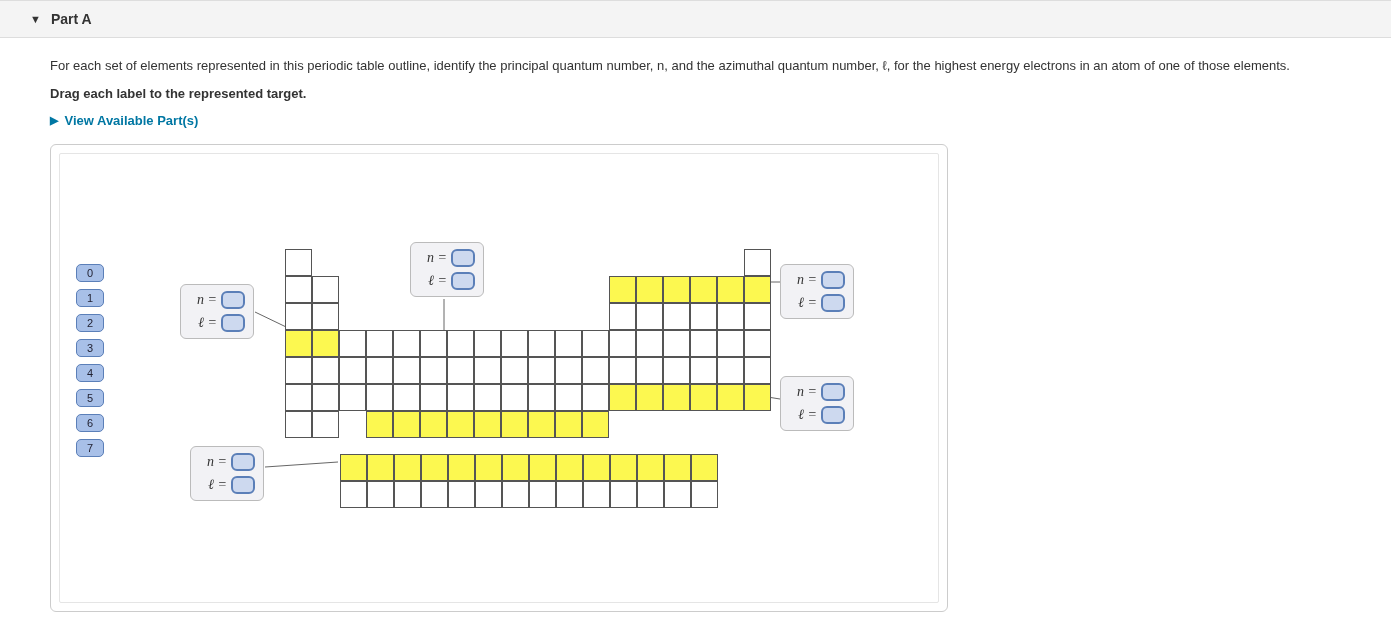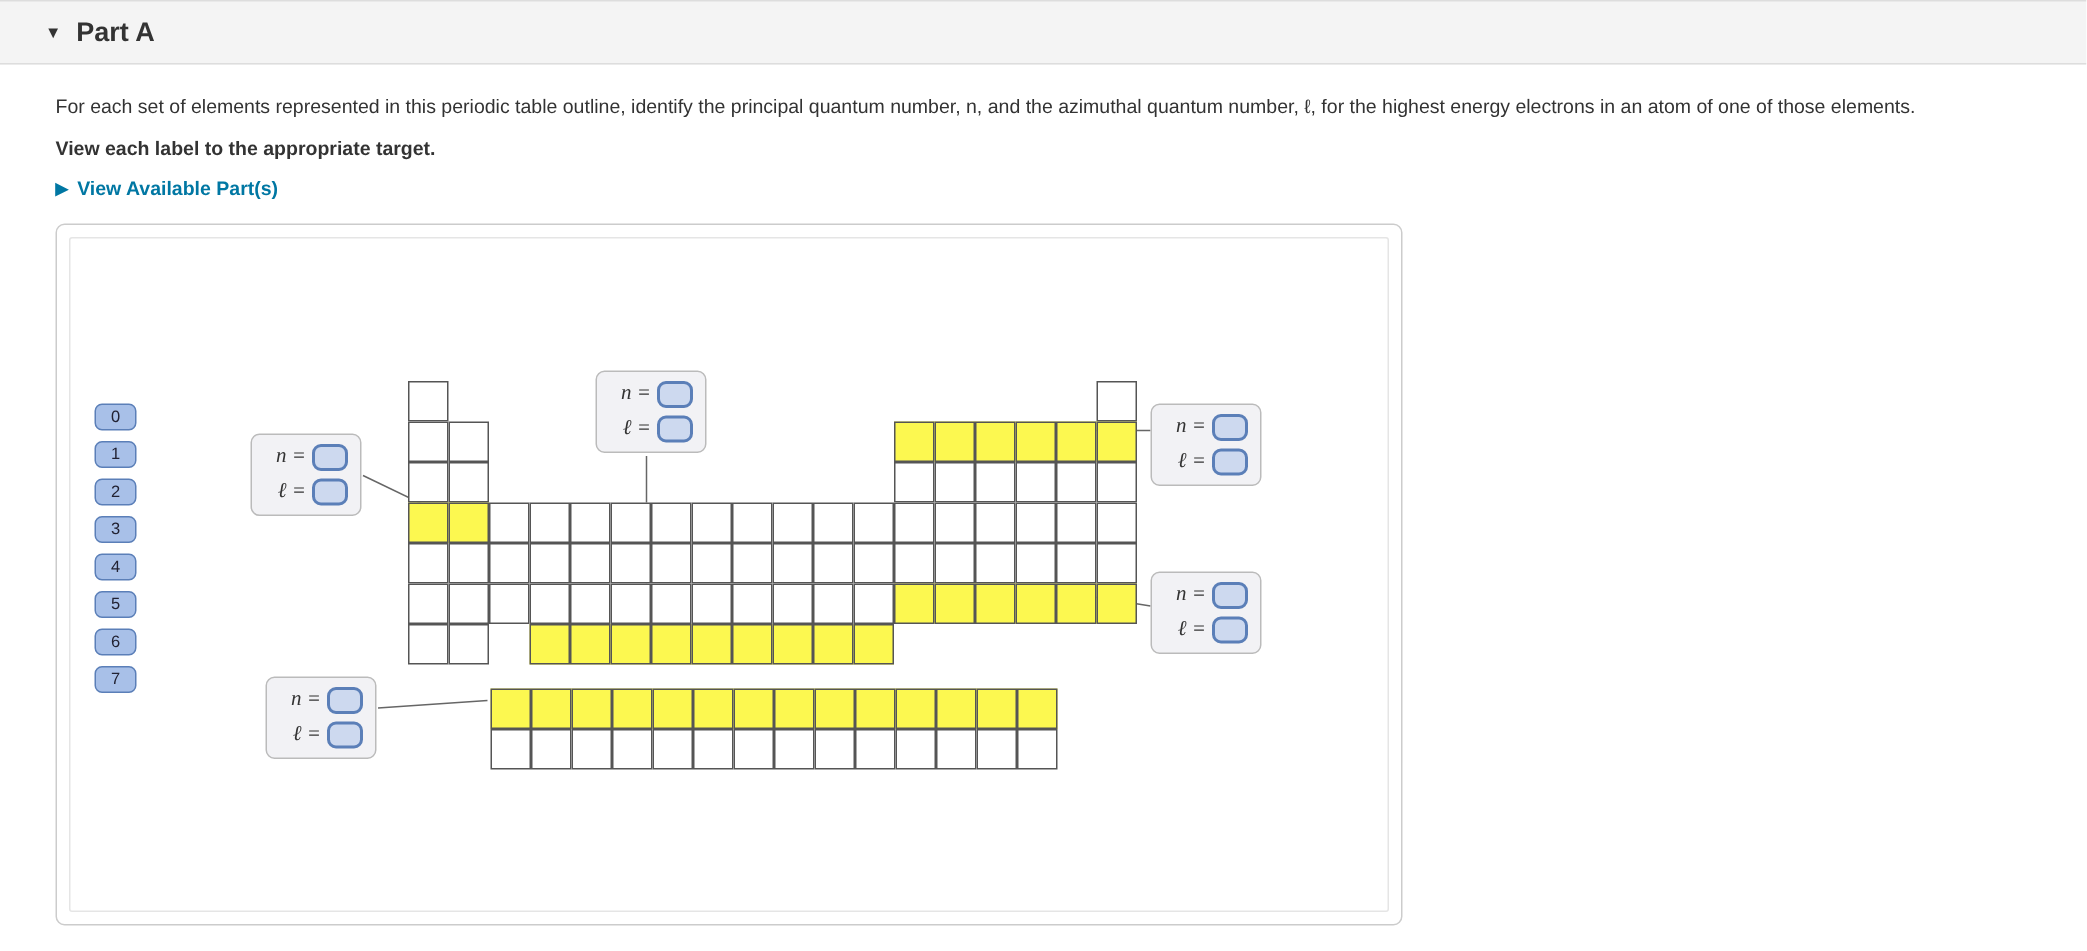--- a/index.html
+++ b/index.html
@@ -1,20 +1,20 @@
 <!DOCTYPE html>
 <html><head>
 <meta charset="utf-8">
 <style>
   * { box-sizing: border-box; margin: 0; padding: 0; }
   body { font-family: Arial, Helvetica, sans-serif; font-size: 13px; color: #333; background: #fff; }
   .part-header { background: #f4f4f4; border-top: 1px solid #ddd; border-bottom: 1px solid #ddd; padding: 10px 30px; display: flex; align-items: center; gap: 10px; }
   .part-header .tri { font-size: 11px; color: #333; }
-  .part-header .title { font-weight: bold; font-size: 18px; }
-  .content { padding: 18px 37px; }
+  .part-header .title { font-weight: bold; font-size: 14px; }
+  .content { padding: 18px 50px; }
   .question-text { margin-bottom: 10px; line-height: 1.5; }
   .instruction { font-weight: bold; margin-bottom: 12px; }
   .hints-toggle { color: #0077a3; font-weight: bold; cursor: pointer; display: flex; align-items: center; gap: 6px; margin-bottom: 16px; }
   .hints-toggle .tri2 { font-size: 11px; }
   .workspace-wrap { border: 1px solid #ccc; border-radius: 6px; padding: 8px; width: 898px; position: relative; }
   .btnbar { position: absolute; top: 10px; right: 10px; display: flex; gap: 6px; }
   .btn { border: 1px solid #888; background: #fff; border-radius: 3px; padding: 2px 8px; font-size: 12px; cursor: pointer; }
   .stage { position: relative; width: 880px; height: 450px; background: #fff; border: 1px solid #e5e5e5; border-radius: 2px; }
   .num-pool { position: absolute; left: 16px; top: 110px; display: flex; flex-direction: column; gap: 7px; }
   .chip { border: 1px solid #5b7fb8; background: #a8c0e8; border-radius: 5px; width: 28px; height: 18px; display: flex; align-items: center; justify-content: center; font-size: 11px; color: #223; cursor: grab; }
@@ -39,21 +39,21 @@
 </head>
 <body>
 
 <div class="part-header">
   <span class="tri">▼</span>
   <span class="title">Part A</span>
 </div>
 
 <div class="content">
   <p class="question-text">For each set of elements represented in this periodic table outline, identify the principal quantum number, n, and the azimuthal quantum number, ℓ, for the highest energy electrons in an atom of one of those elements.</p>
-  <p class="instruction">View each label to the appropriate target.</p>
+  <p class="instruction">Drag each label to the represented target.</p>
   <div class="hints-toggle">
     <span class="tri2">▶</span>
     <span>View Available Part(s)</span>
   </div>
 
   <div class="workspace-wrap">
     <div class="btnbar">
       <button class="btn">Reset</button>
       <button class="btn">Help</button>
     </div>

